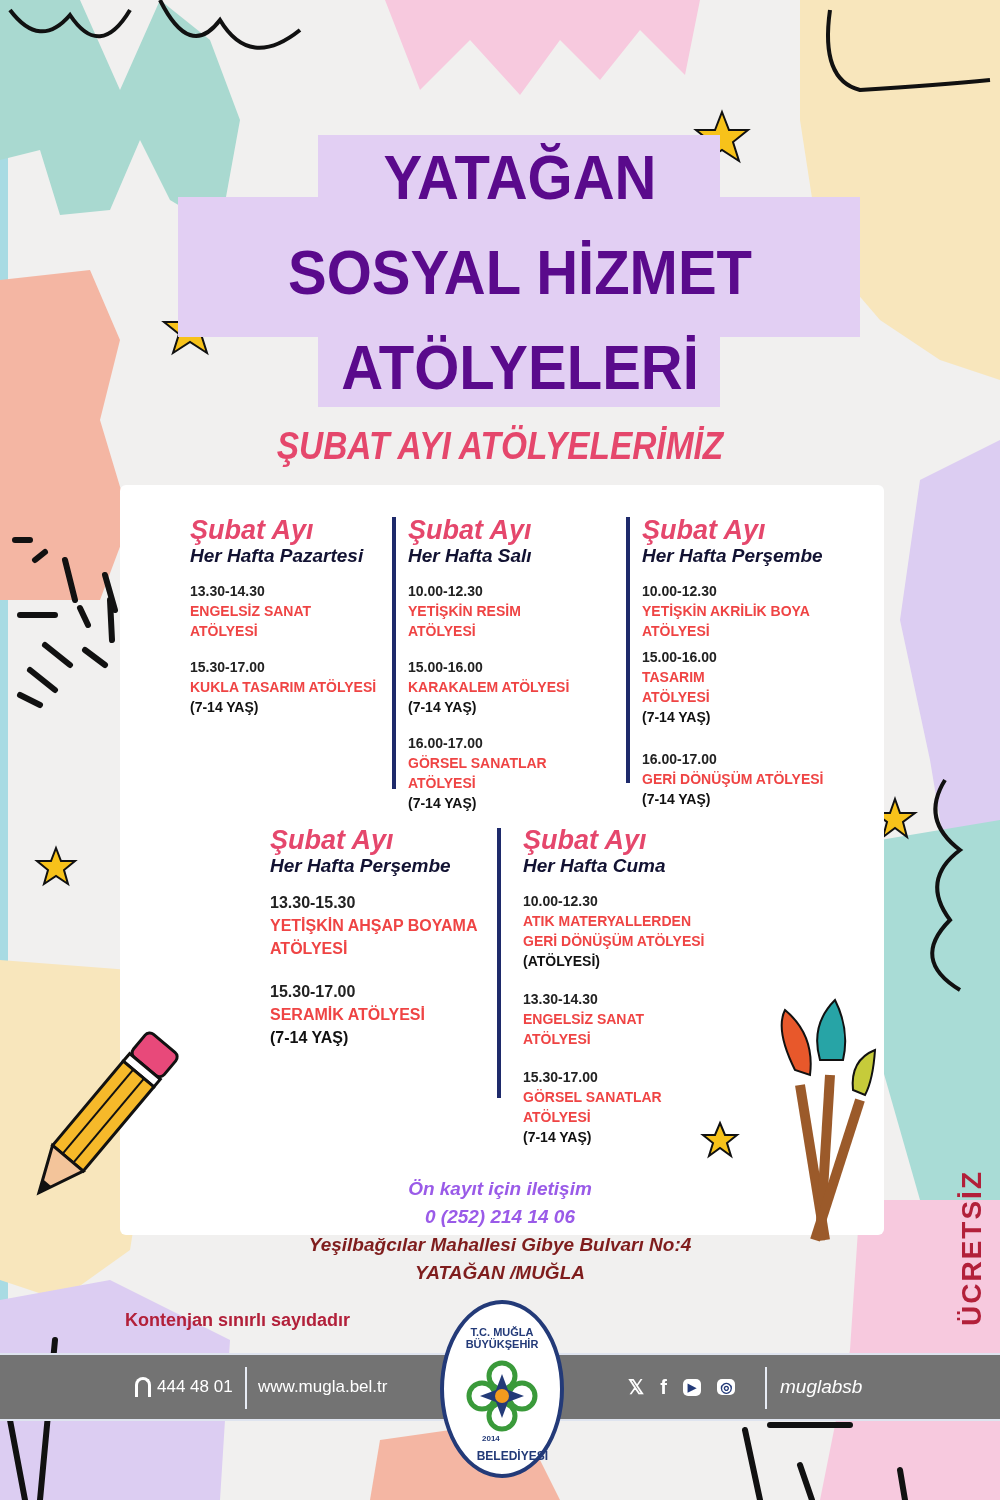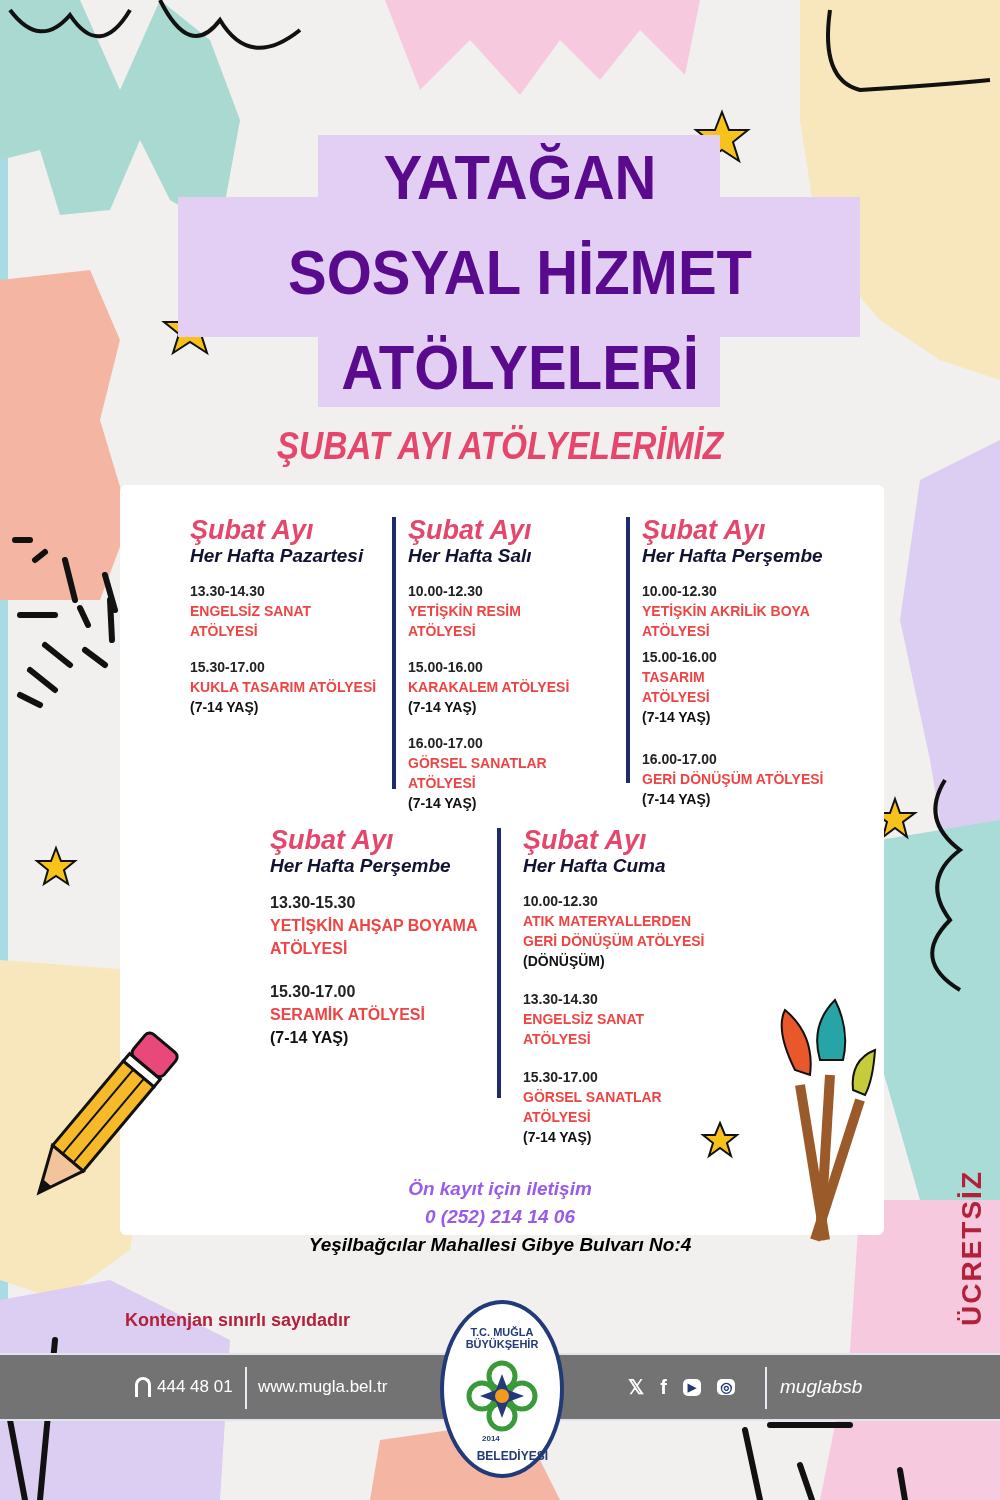--- a/index.html
+++ b/index.html
@@ -16,21 +16,21 @@
   .divider{position:absolute;width:4px;background:#1e2a6b;}
   .month{color:#e5476c;font-weight:bold;font-style:italic;font-size:27px;line-height:30px;}
   .day{color:#121232;font-weight:bold;font-style:italic;font-size:19px;line-height:22px;margin-bottom:14px;}
   .slot{margin-bottom:16px;}
   .time{color:#222;font-weight:bold;font-size:14px;line-height:20px;}
   .name{color:#ef4444;font-weight:bold;font-size:14px;line-height:20px;white-space:pre-line;}
   .note{color:#111;font-weight:bold;font-size:14px;line-height:20px;}
   .big .time,.big .name,.big .note{font-size:16px;line-height:23px;}
   .contact{position:absolute;left:240px;top:1175px;width:520px;text-align:center;font-weight:bold;font-style:italic;}
   .contact .l1,.contact .l2{color:#9a5be8;font-size:19px;line-height:28px;}
-  .contact .l3,.contact .l4{color:#000000;font-size:19px;line-height:28px;}
+  .contact .l3,.contact .l4{color:#7f1d1d;font-size:19px;line-height:28px;}
   .limited{position:absolute;left:125px;top:1310px;color:#b2203a;font-weight:bold;font-size:18px;}
   .free{position:absolute;left:912px;top:1250px;color:#b2203a;font-weight:900;font-size:28px;letter-spacing:2px;transform:rotate(-90deg);transform-origin:center;width:120px;text-align:center;}
   .footer{position:absolute;left:0;top:1353px;width:1000px;height:64px;background:#737373;border-top:2px solid #dfe4ef;border-bottom:2px solid #dfe4ef;}
   .f-item{position:absolute;top:0;height:64px;display:flex;align-items:center;color:#fff;font-size:17px;}
   .f-sep{position:absolute;top:12px;width:2px;height:42px;background:#e8ecf5;}
   .logo{position:absolute;left:440px;top:1300px;width:124px;height:178px;border-radius:50%/50%;background:#fff;border:4px solid #233a78;box-sizing:border-box;}
   .logo-text{position:absolute;color:#233a78;font-weight:bold;font-size:13px;}
   .social{display:inline-block;margin-right:16px;color:#fff;font-weight:bold;font-size:20px;}
 </style>
 </head>
@@ -180,21 +180,21 @@
 
     <div class="divider" style="left:377px;top:343px;height:270px;"></div>
 
     <div class="col" style="left:403px;top:340px;width:240px;">
       <div class="month">Şubat Ayı</div>
       <div class="day">Her Hafta Cuma</div>
       <div class="slot" style="margin-bottom:18px;">
         <div class="time">10.00-12.30</div>
         <div class="name">ATIK MATERYALLERDEN
 GERİ DÖNÜŞÜM ATÖLYESİ</div>
-        <div class="note">(DÖNÜŞÜM)</div>
+        <div class="note">(ATÖLYESİ)</div>
       </div>
       <div class="slot" style="margin-bottom:18px;">
         <div class="time">13.30-14.30</div>
         <div class="name">ENGELSİZ SANAT
 ATÖLYESİ</div>
       </div>
       <div class="slot">
         <div class="time">15.30-17.00</div>
         <div class="name">GÖRSEL SANATLAR
  ATÖLYESİ</div>
@@ -226,20 +226,21 @@
     </g>
   </svg>
   <svg class="bg" width="40" height="40" style="left:700px;top:1120px;">
       <polygon points="20,3 25,15 37,15 27,23 31,36 20,28 9,36 13,23 3,15 15,15" fill="#f7c21a" stroke="#111" stroke-width="2"></polygon>
     </svg>
 
   <div class="contact">
     <div class="l1">Ön kayıt için iletişim</div>
     <div class="l2">0 (252) 214 14 06</div>
     <div class="l3">Yeşilbağcılar Mahallesi Gibye Bulvarı No:4</div>
+    <div class="l4">YATAĞAN /MUĞLA</div>
   </div>
 
   <div class="limited">Kontenjan sınırlı sayıdadır</div>
   <div class="free">ÜCRETSİZ</div>
 
   <div class="footer">
     <div class="f-item" style="left:135px;">
       <span style="display:inline-block;width:16px;height:20px;border:3px solid #fff;border-bottom:none;border-radius:10px 10px 0 0;margin-right:6px;box-sizing:border-box;"></span>
       <span>444 48 01</span>
     </div>

